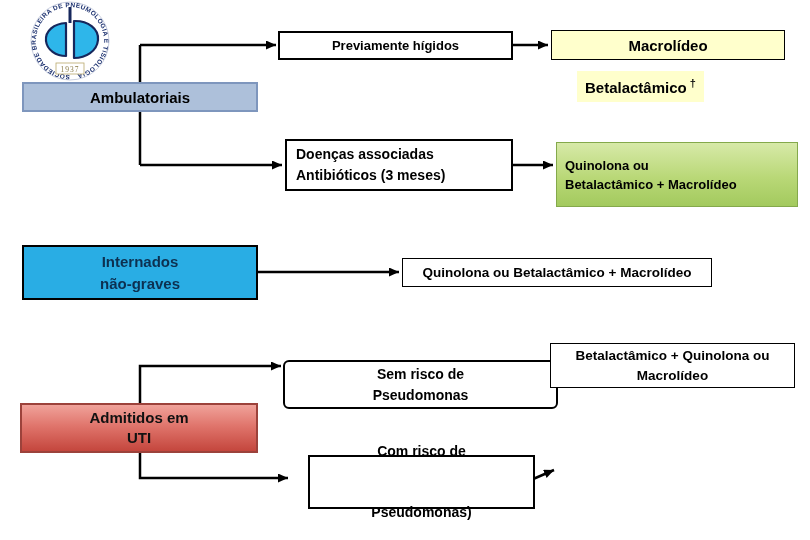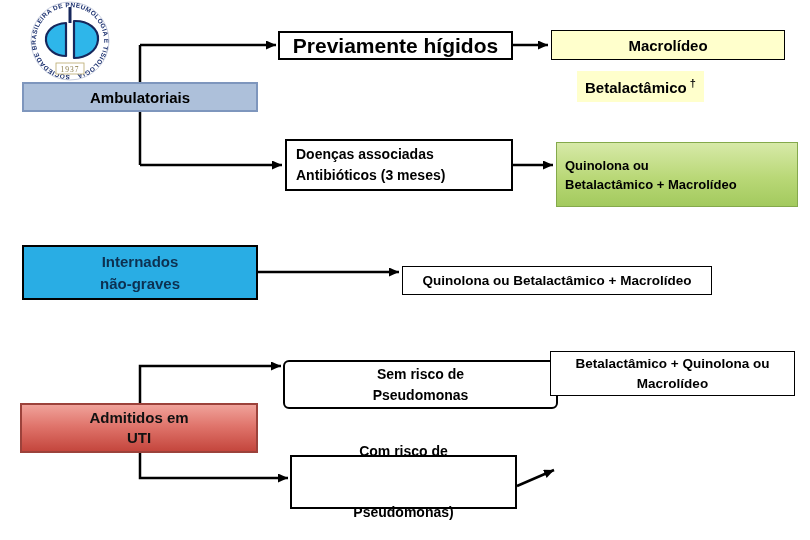--- a/index.html
+++ b/index.html
@@ -9,39 +9,39 @@
   }
   .connectors{position:absolute;left:0;top:0;z-index:0;}
   .box{
     position:absolute;z-index:1;box-sizing:border-box;
     display:flex;flex-direction:column;justify-content:center;align-items:center;
     font-weight:700;color:#000;text-align:center;white-space:nowrap;
   }
   .box.left-align{align-items:flex-start;text-align:left;}
   .b-ambulatoriais{background:#adc0da;border:2px solid #7e96bd;font-size:15px;}
   .b-white-2{background:#fff;border:2px solid #000;}
-  .b-white-15{background:#fff;border:1.5px solid #000;margin-top:8px;}
+  .b-white-15{background:#fff;border:1.5px solid #000;}
   .b-yellow{background:#ffffcc;border:1px solid #000;font-size:15px;}
   .b-yellow-note{
     position:absolute;z-index:1;background:#ffffcc;font-weight:700;font-size:15px;
     padding:6px 8px;white-space:nowrap;
   }
   .b-yellow-note sup{font-size:11px;margin-left:3px;}
   .b-green{
     background:linear-gradient(180deg,#d7e9a8 0%,#b9d877 55%,#a3ca5e 100%);
     border:1.5px solid #84a94b;font-size:13px;line-height:19px;padding-left:8px;
   }
   .b-cyan{background:#29ade4;border:2px solid #000;color:#0d3050;font-size:15px;line-height:22px;}
   .b-red{
     background:linear-gradient(180deg,#f0a29a 0%,#e0756c 45%,#c4463d 100%);
     border:2px solid #9c423b;font-size:15px;line-height:20px;color:#111;
   }
   .fs14{font-size:14px;line-height:21px;}
   .fs135{font-size:13.5px;line-height:20px;}
-  .fs15{font-size:21px;}
+  .fs15{font-size:13px;}
   .logo-svg{position:absolute;z-index:1;}
 </style>
 </head>
 <body>
 
 <div class="slide">
 
   <svg class="connectors" width="810" height="540" viewBox="0 0 810 540">
     <defs>
       <marker id="arrow" markerUnits="userSpaceOnUse" markerWidth="11" markerHeight="10" refX="10" refY="4.5" orient="auto">
@@ -118,19 +118,19 @@
   <div class="box b-white-15 fs135" style="left:550px;top:343px;width:245px;height:45px;">
     <span>Betalactâmico + Quinolona ou</span>
     <span>Macrolídeo</span>
   </div>
 
   <div class="box b-red" style="left:20px;top:403px;width:238px;height:50px;">
     <span>Admitidos em</span>
     <span>UTI</span>
   </div>
 
-  <div class="box b-white-2 fs14" style="left:290px;top:455px;width:227px;height:54px;gap:40px;">
+  <div class="box b-white-2 fs14" style="left:308px;top:455px;width:227px;height:54px;gap:40px;">
     <span>Com risco de</span>
     <span>Pseudomonas)</span>
   </div>
 
 
 </div>
 
 </body></html>

